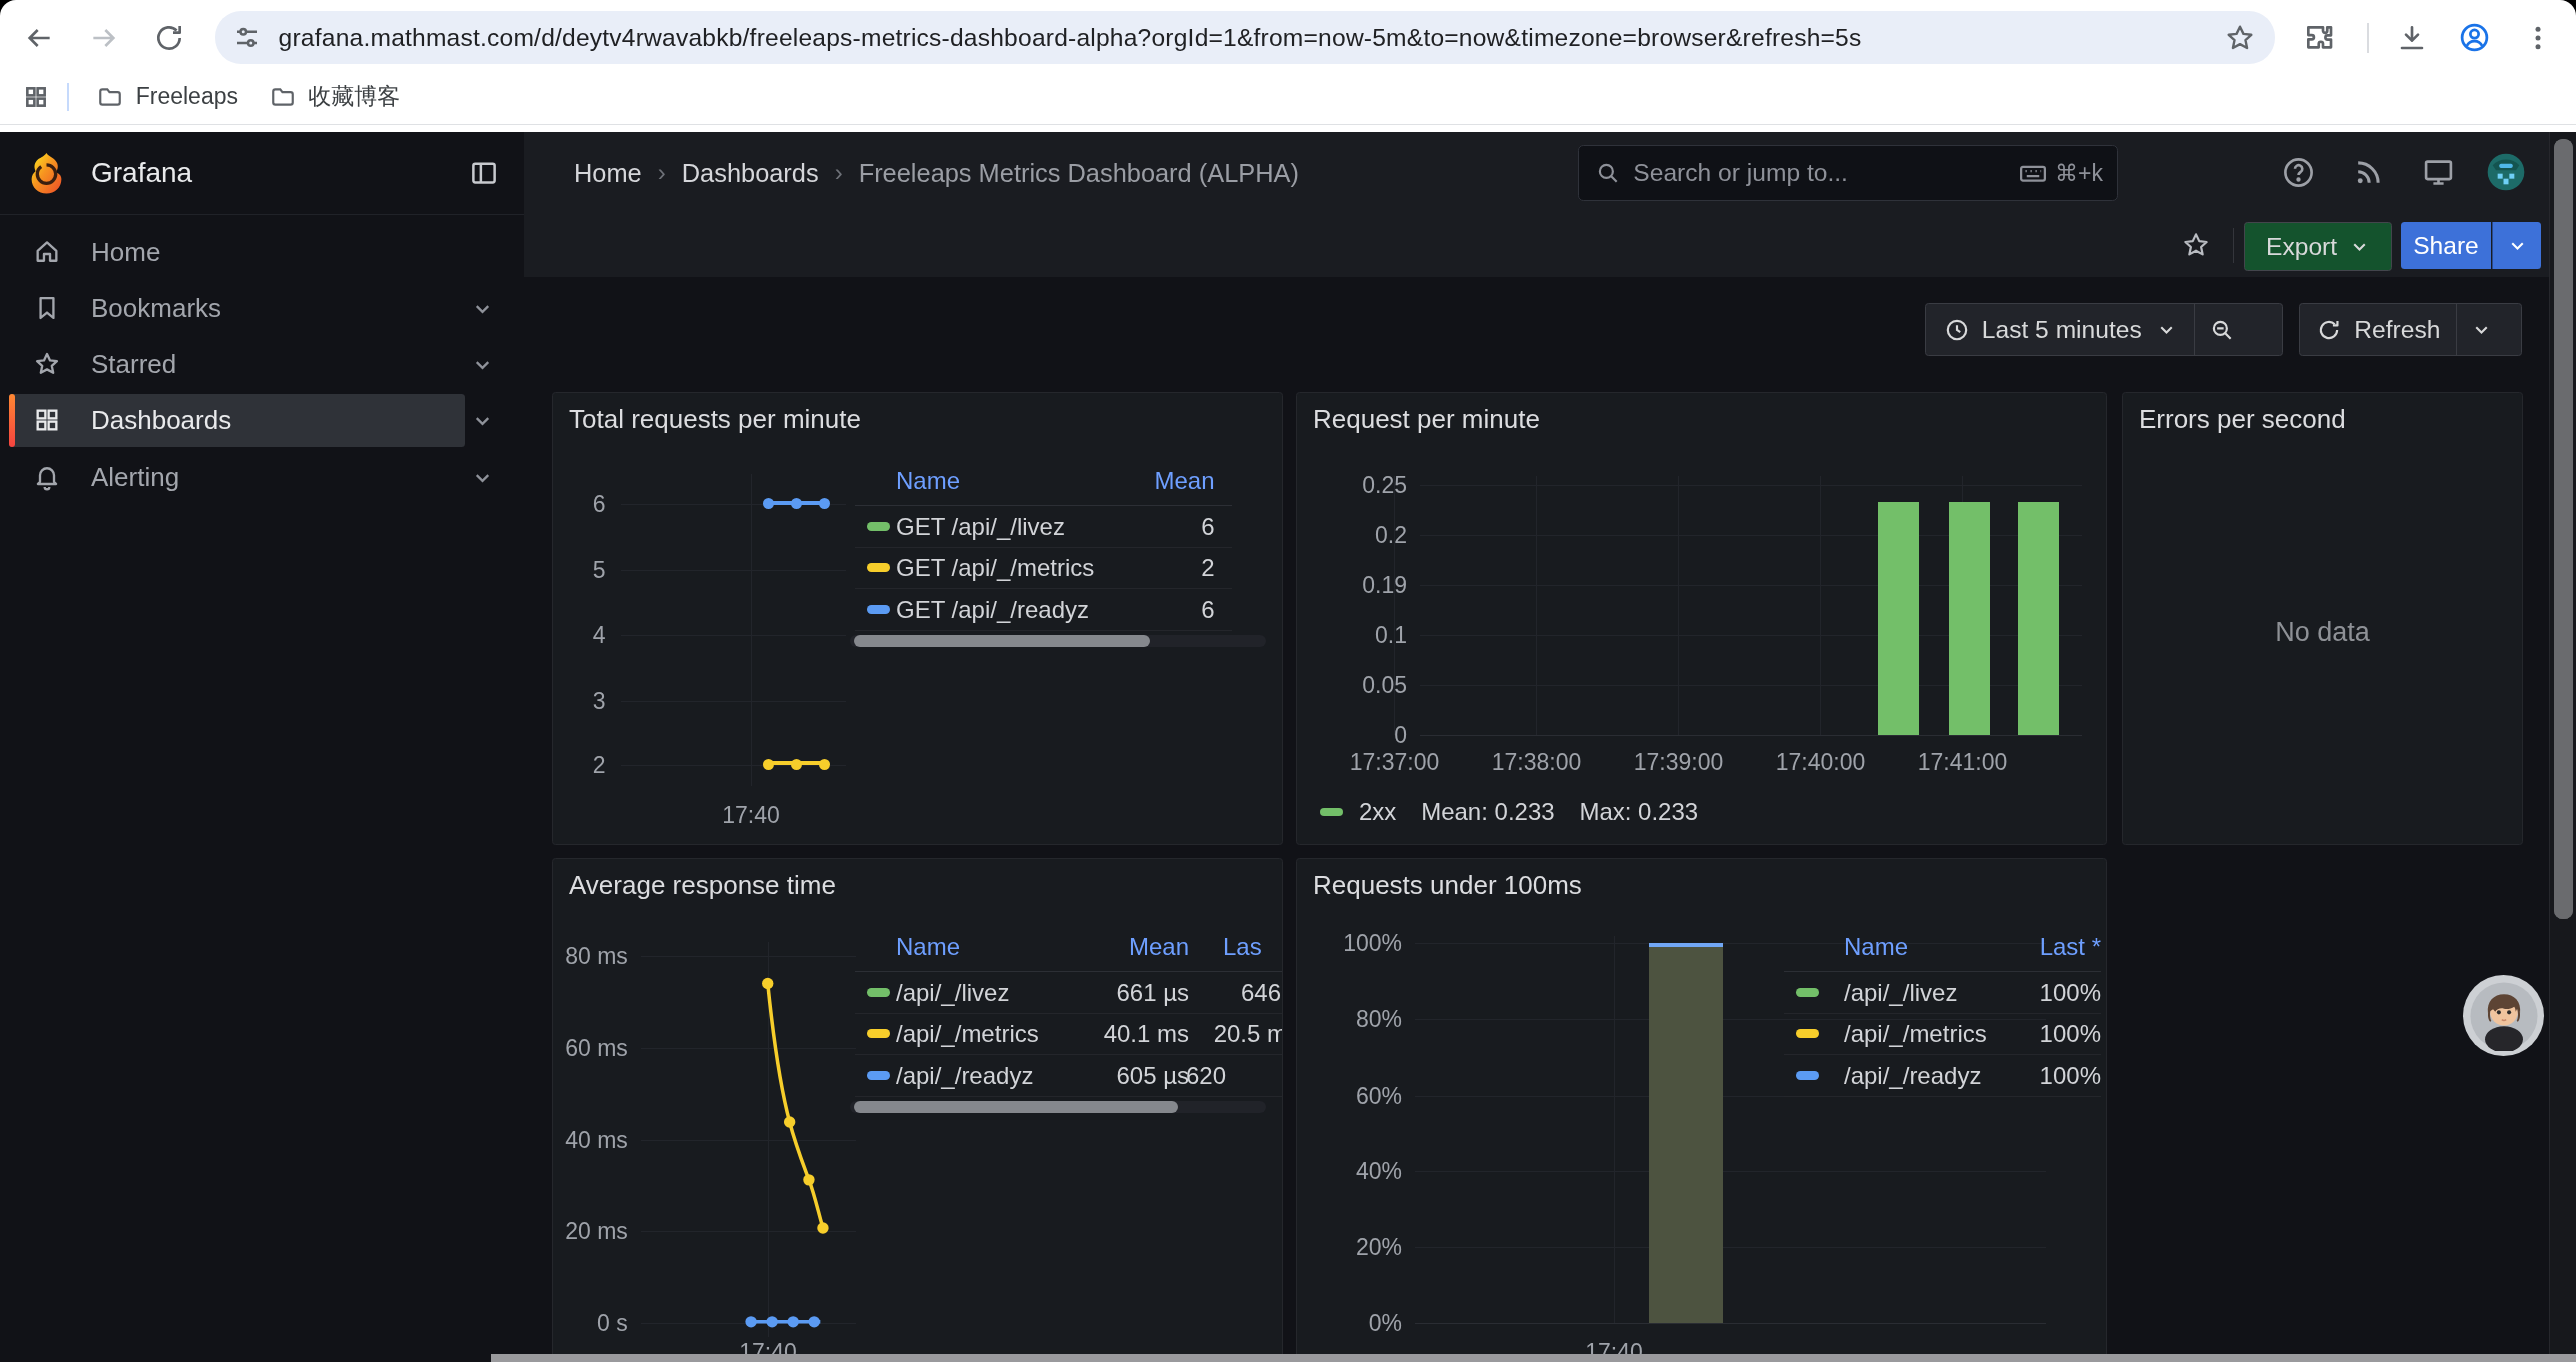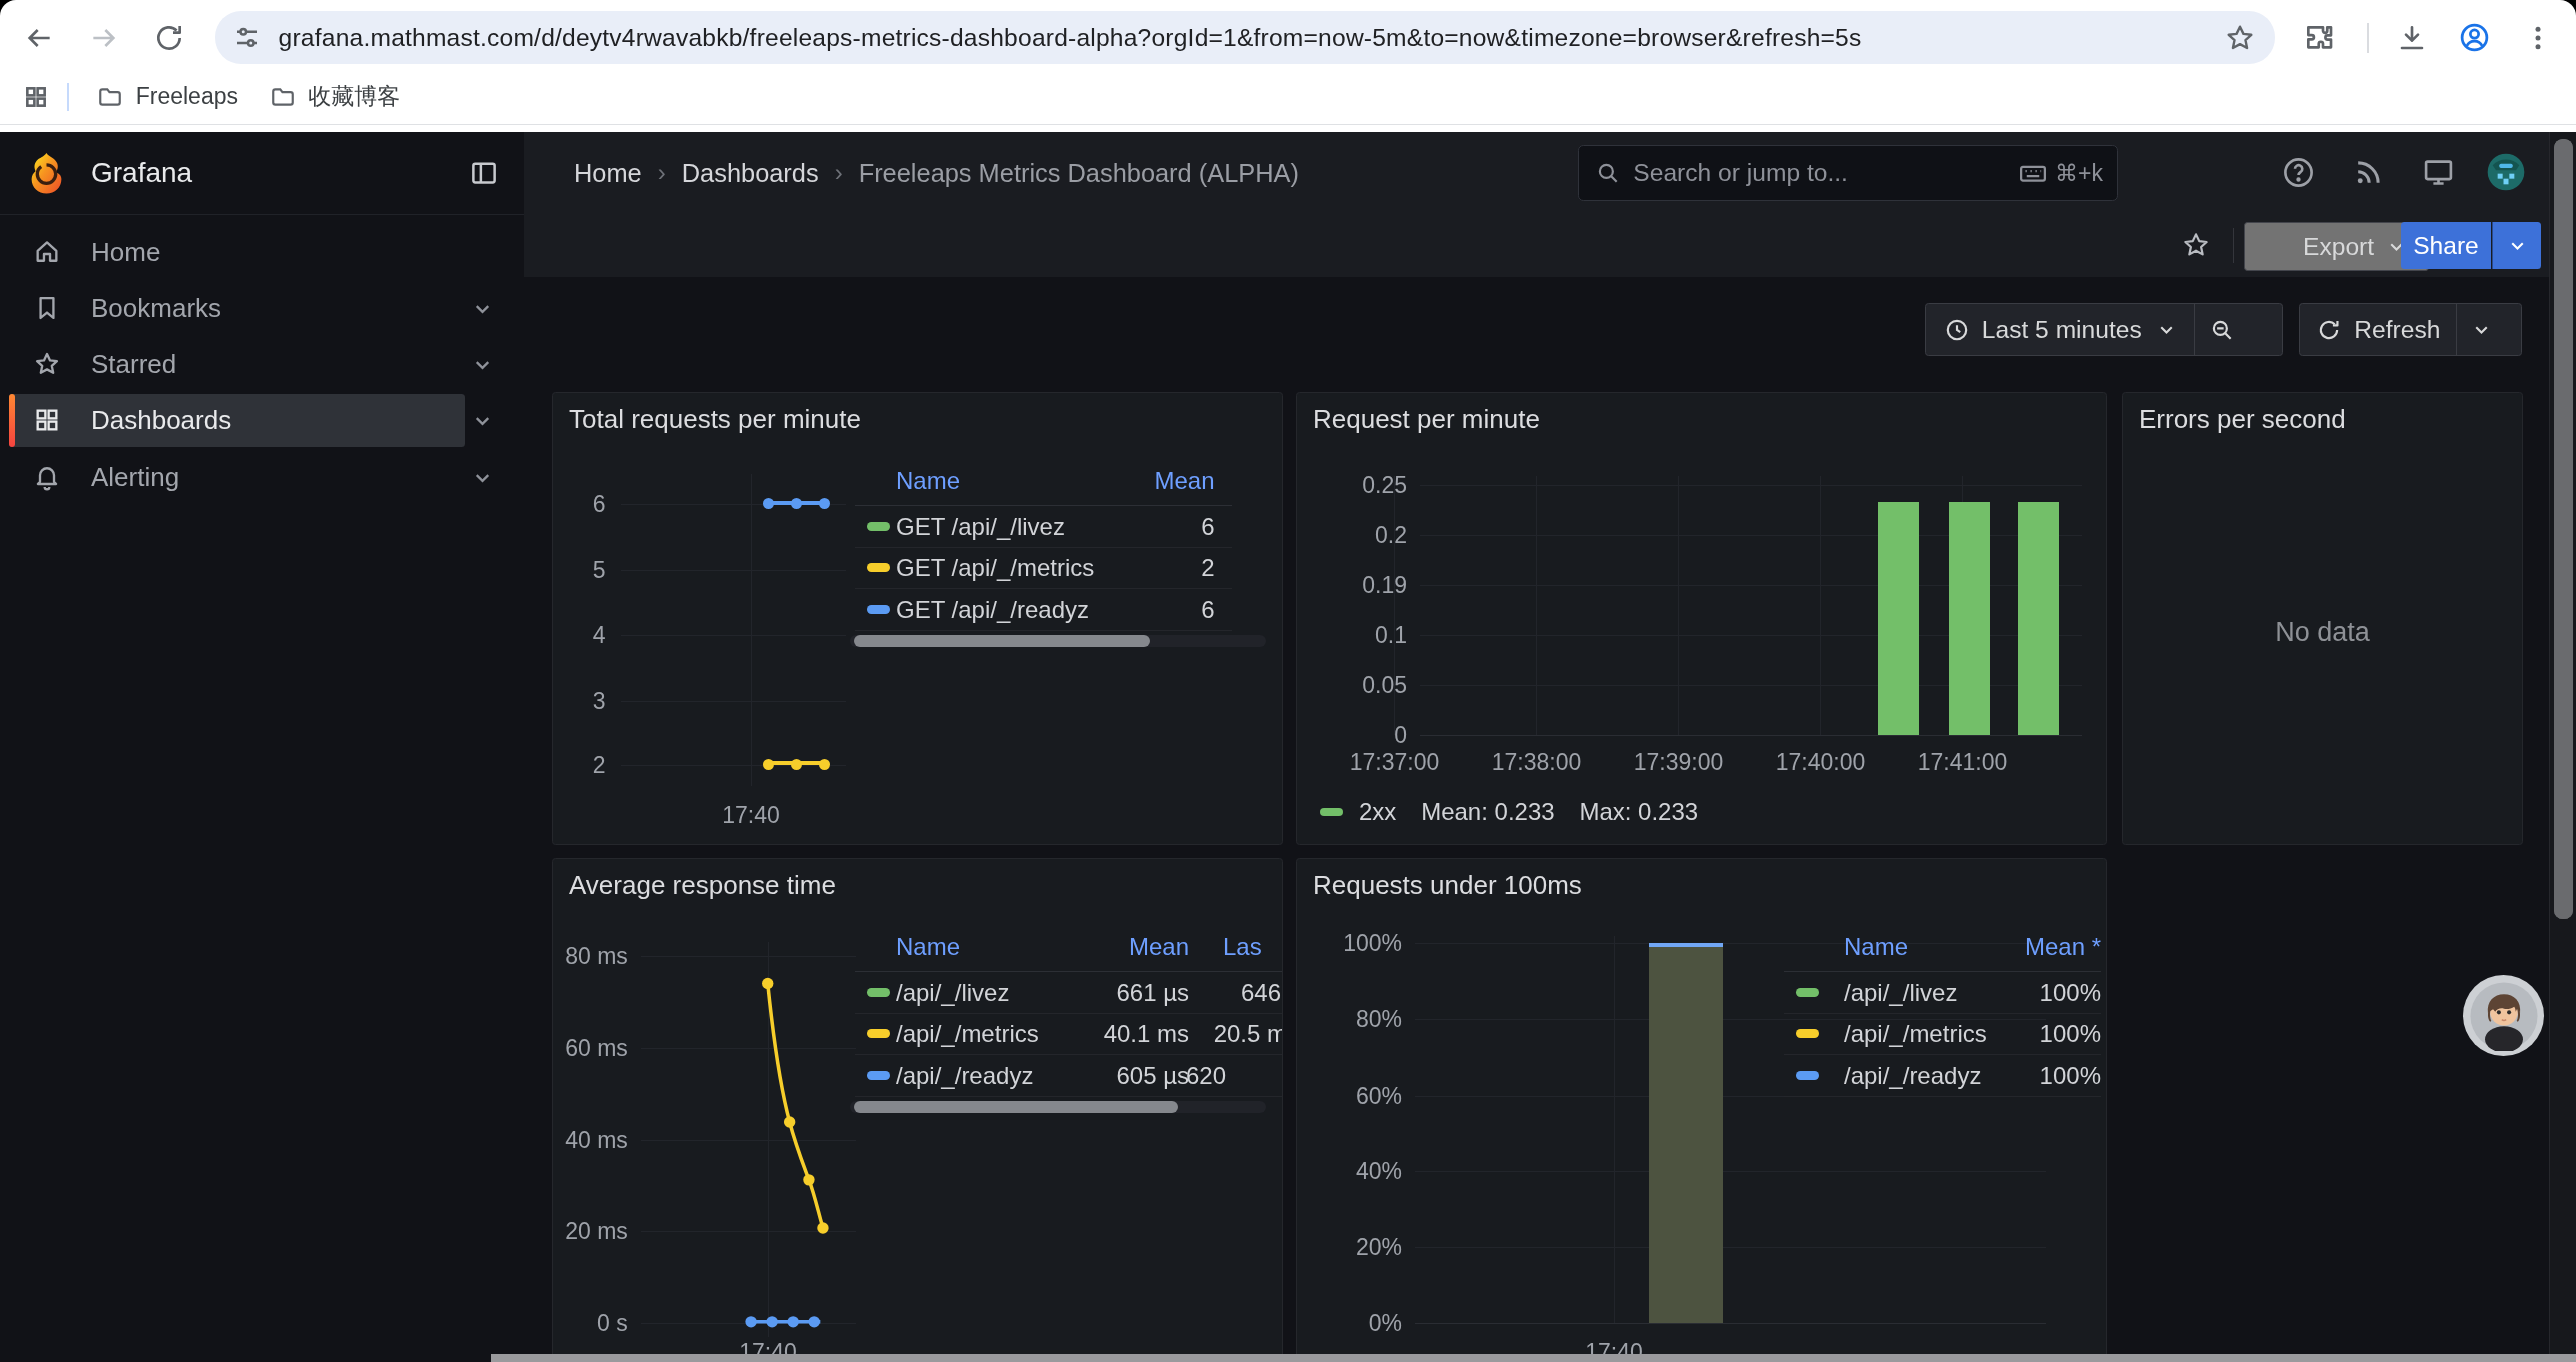--- a/index.html
+++ b/index.html
@@ -42,21 +42,21 @@
   .crumbs{position:absolute;left:50px;top:0;height:82px;display:flex;align-items:center;gap:16px;font-size:25.4px;}
   .crumb{color:#d5d6da;} .crumb.last{color:#9a9da4;} .crumb-sep{color:#6e7178;font-size:24px;}
   .searchbox{position:absolute;left:1054px;top:13px;width:538px;height:54px;background:#0f1116;
              border:0.9px solid #2f323a;border-radius:5.3px;display:flex;align-items:center;color:#8e9199;}
   .searchbox .ph{font-size:24.6px;margin-left:12.3px;}
   .kbd{margin-left:auto;display:flex;align-items:center;gap:7px;margin-right:14px;font-size:23px;color:#8e9199;}
   .hd-ic{position:absolute;top:20px;width:40px;height:40px;color:#9da0a7;display:flex;align-items:center;justify-content:center;}
 
   .row2{position:absolute;left:524px;top:82px;right:0;height:63px;background:#1a1c21;border-bottom:0.9px solid #2a2d33;}
   .btn{position:absolute;height:47px;top:8px;border-radius:3.5px;display:flex;align-items:center;font-size:24.6px;}
-  .btn.sec{background:#737373;border:0.9px solid #43454c;color:#d8d9da;padding-left:37px;}
+  .btn.sec{background:#14532d;border:0.9px solid #43454c;color:#d8d9da;}
   .btn.pri{background:#3d71d9;color:#fff;font-weight:500;}
 
   .gcanvas{position:absolute;left:524px;top:145px;right:0;bottom:0;background:#111217;overflow:hidden;}
   .tgroup{position:absolute;top:26px;height:53px;background:#22242a;border:0.9px solid #3a3c43;border-radius:3.5px;
           display:flex;align-items:center;color:#d8d9da;font-size:24.6px;box-sizing:border-box;}
   .tg-sep{width:0.9px;height:100%;background:#3a3c43;}
 
   .panel{position:absolute;background:#181b1f;border:0.9px solid #25272c;border-radius:3.5px;overflow:hidden;box-sizing:border-box;}
   .ptitle{position:absolute;left:16px;top:10.5px;font-size:26px;color:#dcdde0;font-weight:500;}
   .ytick{position:absolute;font-size:23px;color:#9fa3aa;text-align:right;}
@@ -531,21 +531,21 @@
         <div class="ytick" style="left:26px;top:375px;width:79px">20%</div>
         <div class="ytick" style="left:26px;top:451px;width:79px">0%</div>
         <div class="xtick" style="left:273px;top:480px;width:88px">17:40</div>
         <div>
           <div class="bar" style="left:352px;top:84px;width:74px;height:380px;background:#4d5340;border-top:4.4px solid #71a7f5;box-sizing:border-box"></div>
         </div>
       </div>
       <div>
         <div style="position:absolute;left:487px;top:74px;width:317px;height:39px">
           <span class="lg-head" style="position:absolute;left:60px">Name</span>
-          <span class="lg-head" style="position:absolute;right:0">Mean *</span>
+          <span class="lg-head" style="position:absolute;right:0">Last *</span>
         </div>
         <div style="position:absolute;left:487px;top:112px;width:317px;height:0.9px;background:#2c2f35"></div>
         <div class="lg-row" style="left:487px;top:113px;width:317px">
           <span class="sw" style="left:12.3px;background:#73bf69"></span>
           <span class="lg-txt" style="position:absolute;left:60px;top:7px">/api/_/livez</span>
           <span class="lg-txt" style="position:absolute;right:0;top:7px">100%</span>
         </div>
         <div class="lg-row" style="left:487px;top:154px;width:317px">
           <span class="sw" style="left:12.3px;background:#f7ce2b"></span>
           <span class="lg-txt" style="position:absolute;left:60px;top:7px">/api/_/metrics</span>

